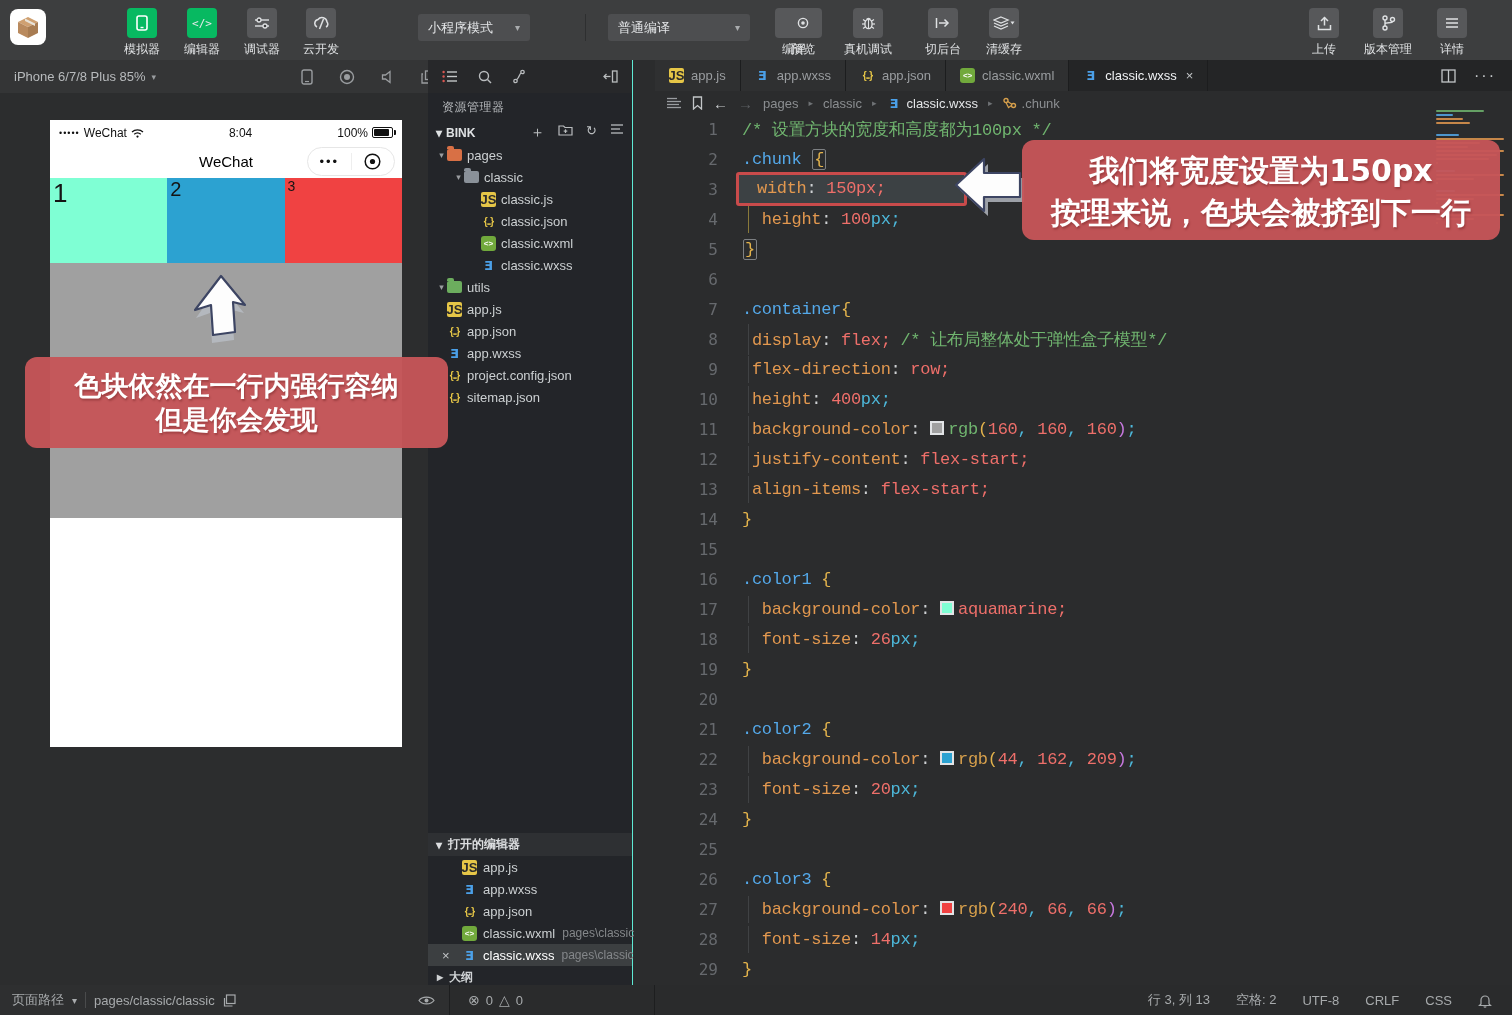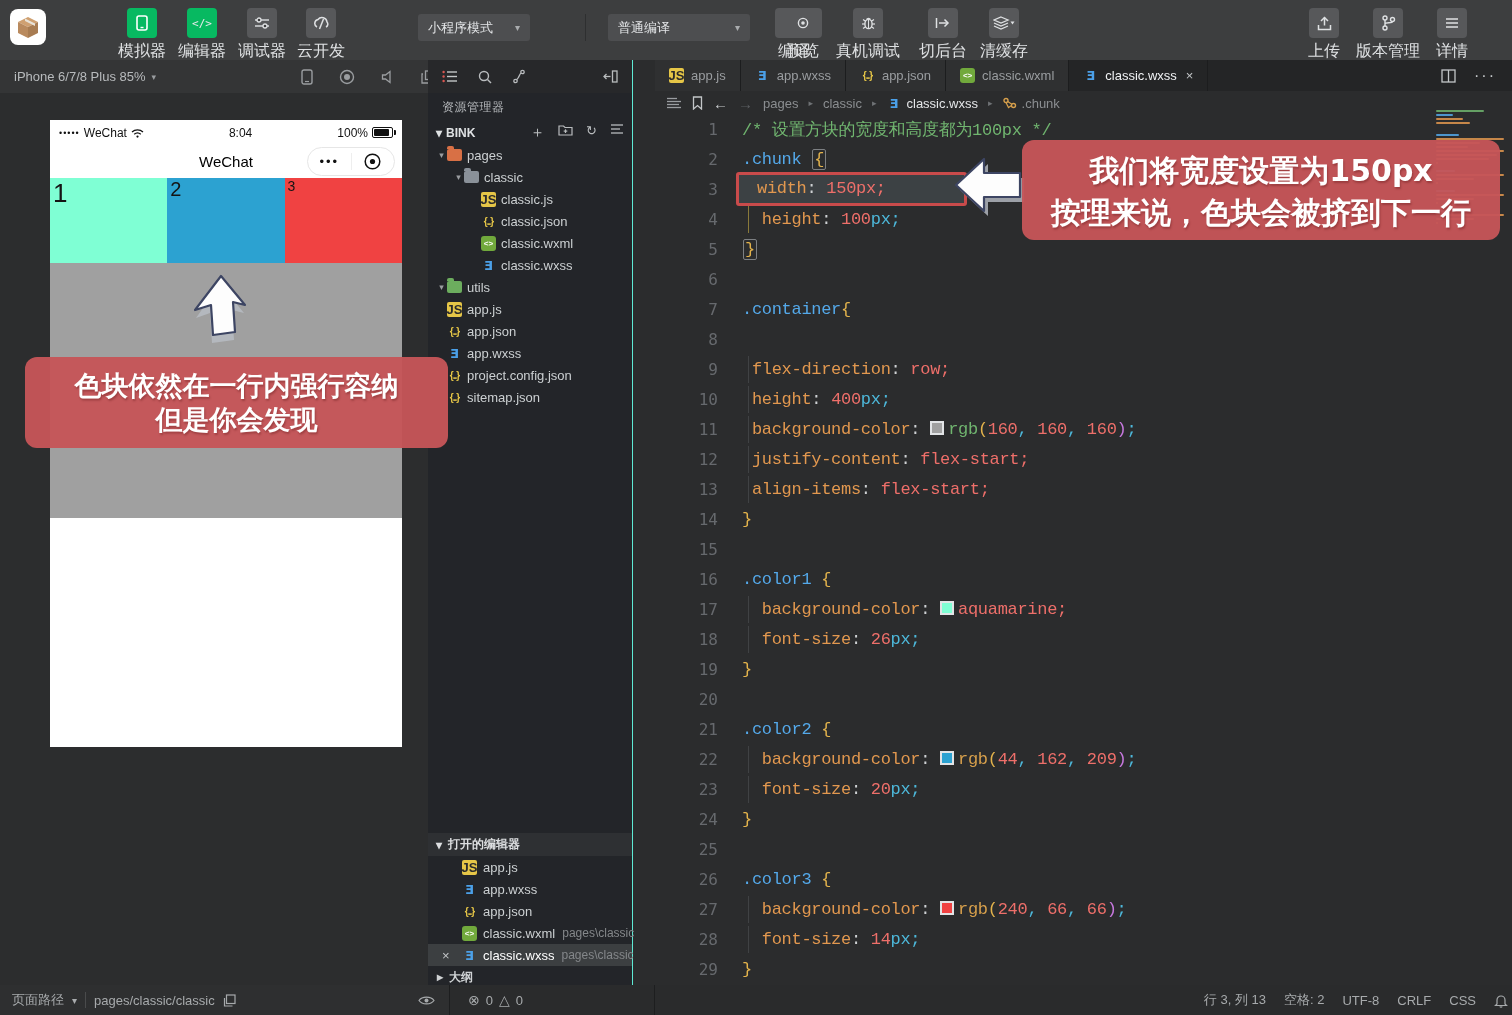--- a/index.html
+++ b/index.html
@@ -6,21 +6,21 @@
   html,body { width:1512px; height:1015px; }
   body { position:relative; overflow:hidden; background:#2b2c2d; font-family:"Liberation Sans",sans-serif; color:#c7cacc; }
   svg { display:block; }
 
   
   .toolbar { position:absolute; left:0; top:0; width:1512px; height:60px; background:#3d3e3f; display:flex; align-items:flex-start; }
   .logo { position:absolute; left:10px; top:9px; width:36px; height:36px; background:#fff; border-radius:8px; display:flex; align-items:center; justify-content:center; }
   .tbtn { position:absolute; top:8px; width:56px; display:flex; flex-direction:column; align-items:center; gap:3px; cursor:pointer; }
   .tbtn .ticon { width:30px; height:30px; border-radius:4px; background:#57585a; display:flex; align-items:center; justify-content:center; color:#e8eaec; }
   .tbtn.green .ticon { background:#07b961; }
-  .tbtn .tlabel { font-size:16px; color:#dfe1e3; white-space:nowrap; }
+  .tbtn .tlabel { font-size:12px; color:#dfe1e3; white-space:nowrap; }
   .dropdown { position:absolute; top:14px; height:27px; background:#4d4e50; border-radius:3px; display:flex; align-items:center; justify-content:space-between; padding:0 10px; font-size:13px; color:#e3e5e7; cursor:pointer; }
   .tb-divider { position:absolute; left:585px; top:14px; width:1px; height:27px; background:#2e2f30; }
   .caret { font-size:10px; color:#a9acae; margin-left:8px; }
 
   
   .sim-panel { position:absolute; left:0; top:60px; width:450px; height:925px; background:#2c2d2e; border-right:1px solid #1d1e1f; }
   .sim-header { position:absolute; left:0; top:0; width:100%; height:33px; background:#343536; display:flex; align-items:center; padding:0 14px; font-size:13px; color:#b8bbbd; }
   .sim-header .dev-caret { font-size:9px; margin-left:6px; color:#9a9da0; }
   .sim-hicons { position:absolute; right:12px; top:0; height:33px; display:flex; align-items:center; gap:26px; }
   .phone { position:absolute; left:50px; top:60px; width:352px; height:627px; background:#fff; }
@@ -99,21 +99,21 @@
   .minimap .mm { height:2px; margin-bottom:2px; border-radius:1px; opacity:0.85; }
   .annot-right { position:absolute; left:367px; top:80px; width:845px; height:100px; padding-top:10px; font-size:30px; line-height:42px; z-index:4; max-width:478px; }
   .left-arrow { position:absolute; left:297px; top:94px; z-index:4; }
 
   
   .statusbar { position:absolute; left:0; top:985px; width:1512px; height:30px; background:#2a2b2c; display:flex; align-items:center; font-size:13px; color:#a7aaac; }
   .sb-left { width:450px; height:100%; background:#2e2f30; display:flex; align-items:center; padding:0 12px; gap:8px; border-right:1px solid #1d1e1f; position:relative; }
   .sb-left .vline { width:1px; height:16px; background:#4a4b4c; }
   .sb-left .eye { position:absolute; right:14px; }
   .sb-mid { width:205px; height:100%; display:flex; align-items:center; padding:0 18px; gap:6px; border-right:1px solid #1d1e1f; }
-  .sb-right { flex:1; height:100%; display:flex; align-items:center; justify-content:flex-end; gap:18px; padding-right:4px; }
+  .sb-right { flex:1; height:100%; display:flex; align-items:center; justify-content:flex-end; gap:26px; padding-right:20px; }
   .sb-item { cursor:pointer; white-space:nowrap; }
   .icon-sym { font-size:14px; }
 </style>
 </head>
 <body>
 
 <div class="toolbar">
   <div class="logo">
     <svg width="26" height="26" viewBox="0 0 26 26">
       <polygon points="3,8 13,3 23,8 13,13" fill="#cfa071"></polygon>
@@ -622,20 +622,21 @@
       <div class="cl">
         <span class="ln">6</span>
         <span class="ct"></span>
       </div>
       <div class="cl">
         <span class="ln">7</span>
         <span class="ct"><span class="tk-s">.container</span><span class="tk-b">{</span></span>
       </div>
       <div class="cl">
         <span class="ln">8</span>
+        <span class="ct"><i class="guide gr"></i><span class="tk-w"> </span><span class="tk-p">display</span><span class="tk-w">: </span><span class="tk-v">flex;</span><span class="tk-c"> /* 让布局整体处于弹性盒子模型*/</span></span>
       </div>
       <div class="cl">
         <span class="ln">9</span>
         <span class="ct"><i class="guide gr"></i><span class="tk-w"> </span><span class="tk-p">flex-direction</span><span class="tk-w">: </span><span class="tk-v">row;</span></span>
       </div>
       <div class="cl">
         <span class="ln">10</span>
         <span class="ct"><i class="guide gr"></i><span class="tk-w"> </span><span class="tk-p">height</span><span class="tk-w">: </span><span class="tk-v">400</span><span class="tk-u">px;</span></span>
       </div>
       <div class="cl">

